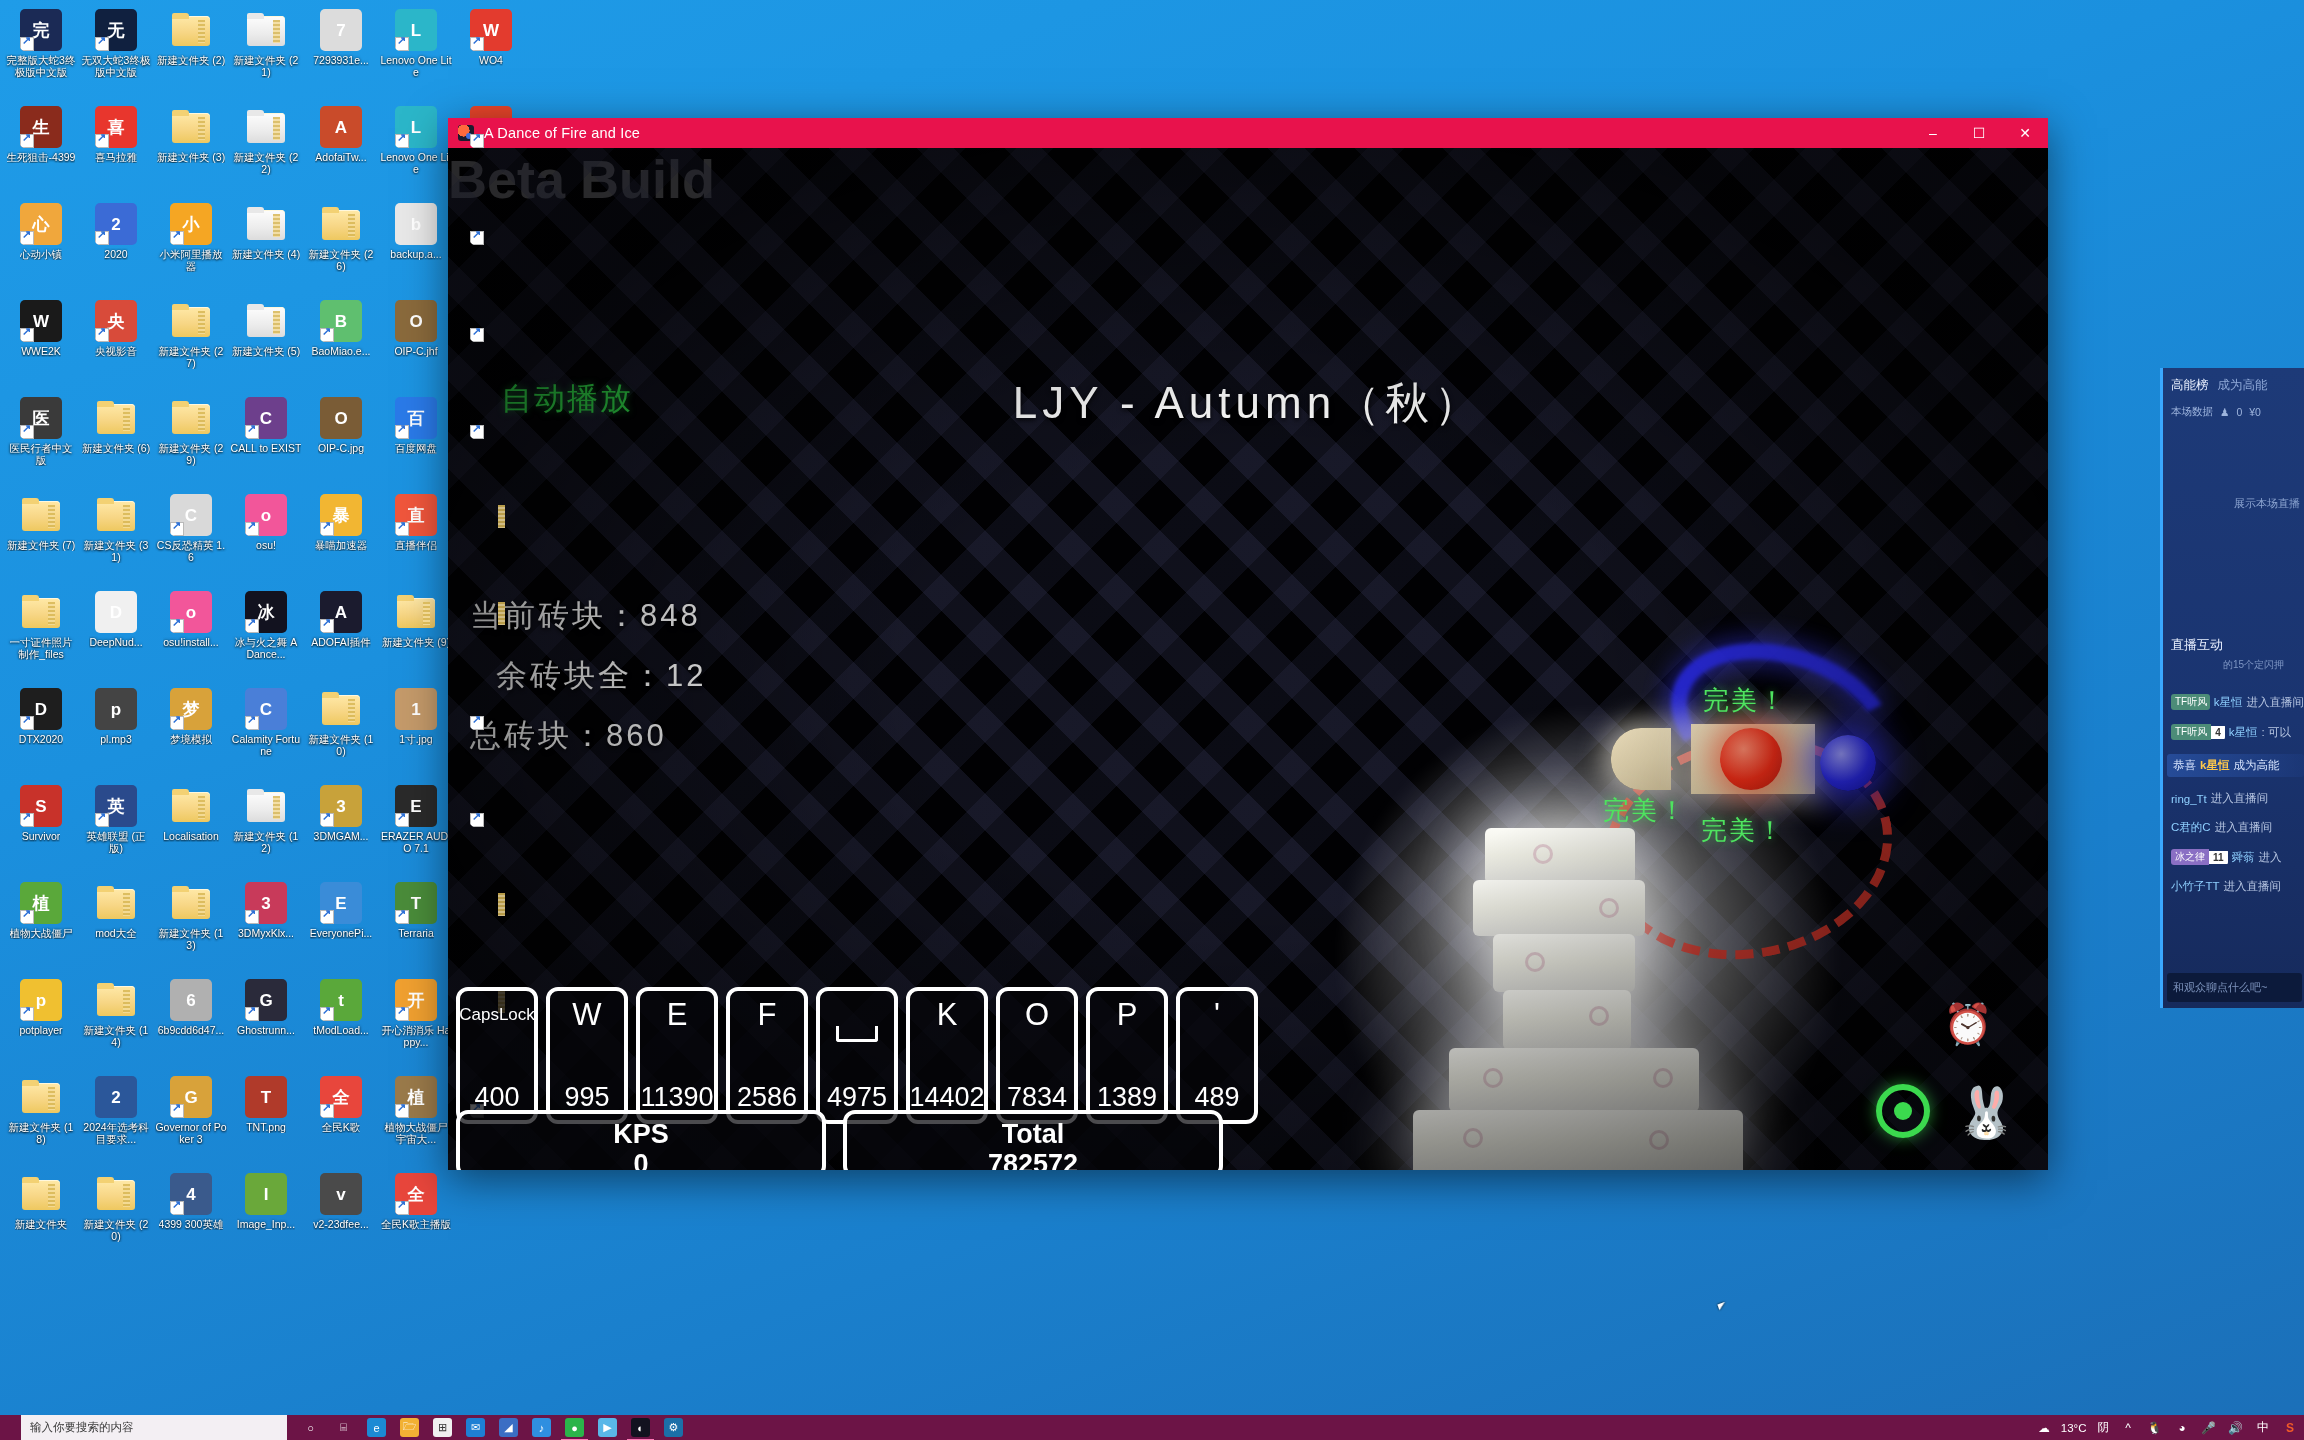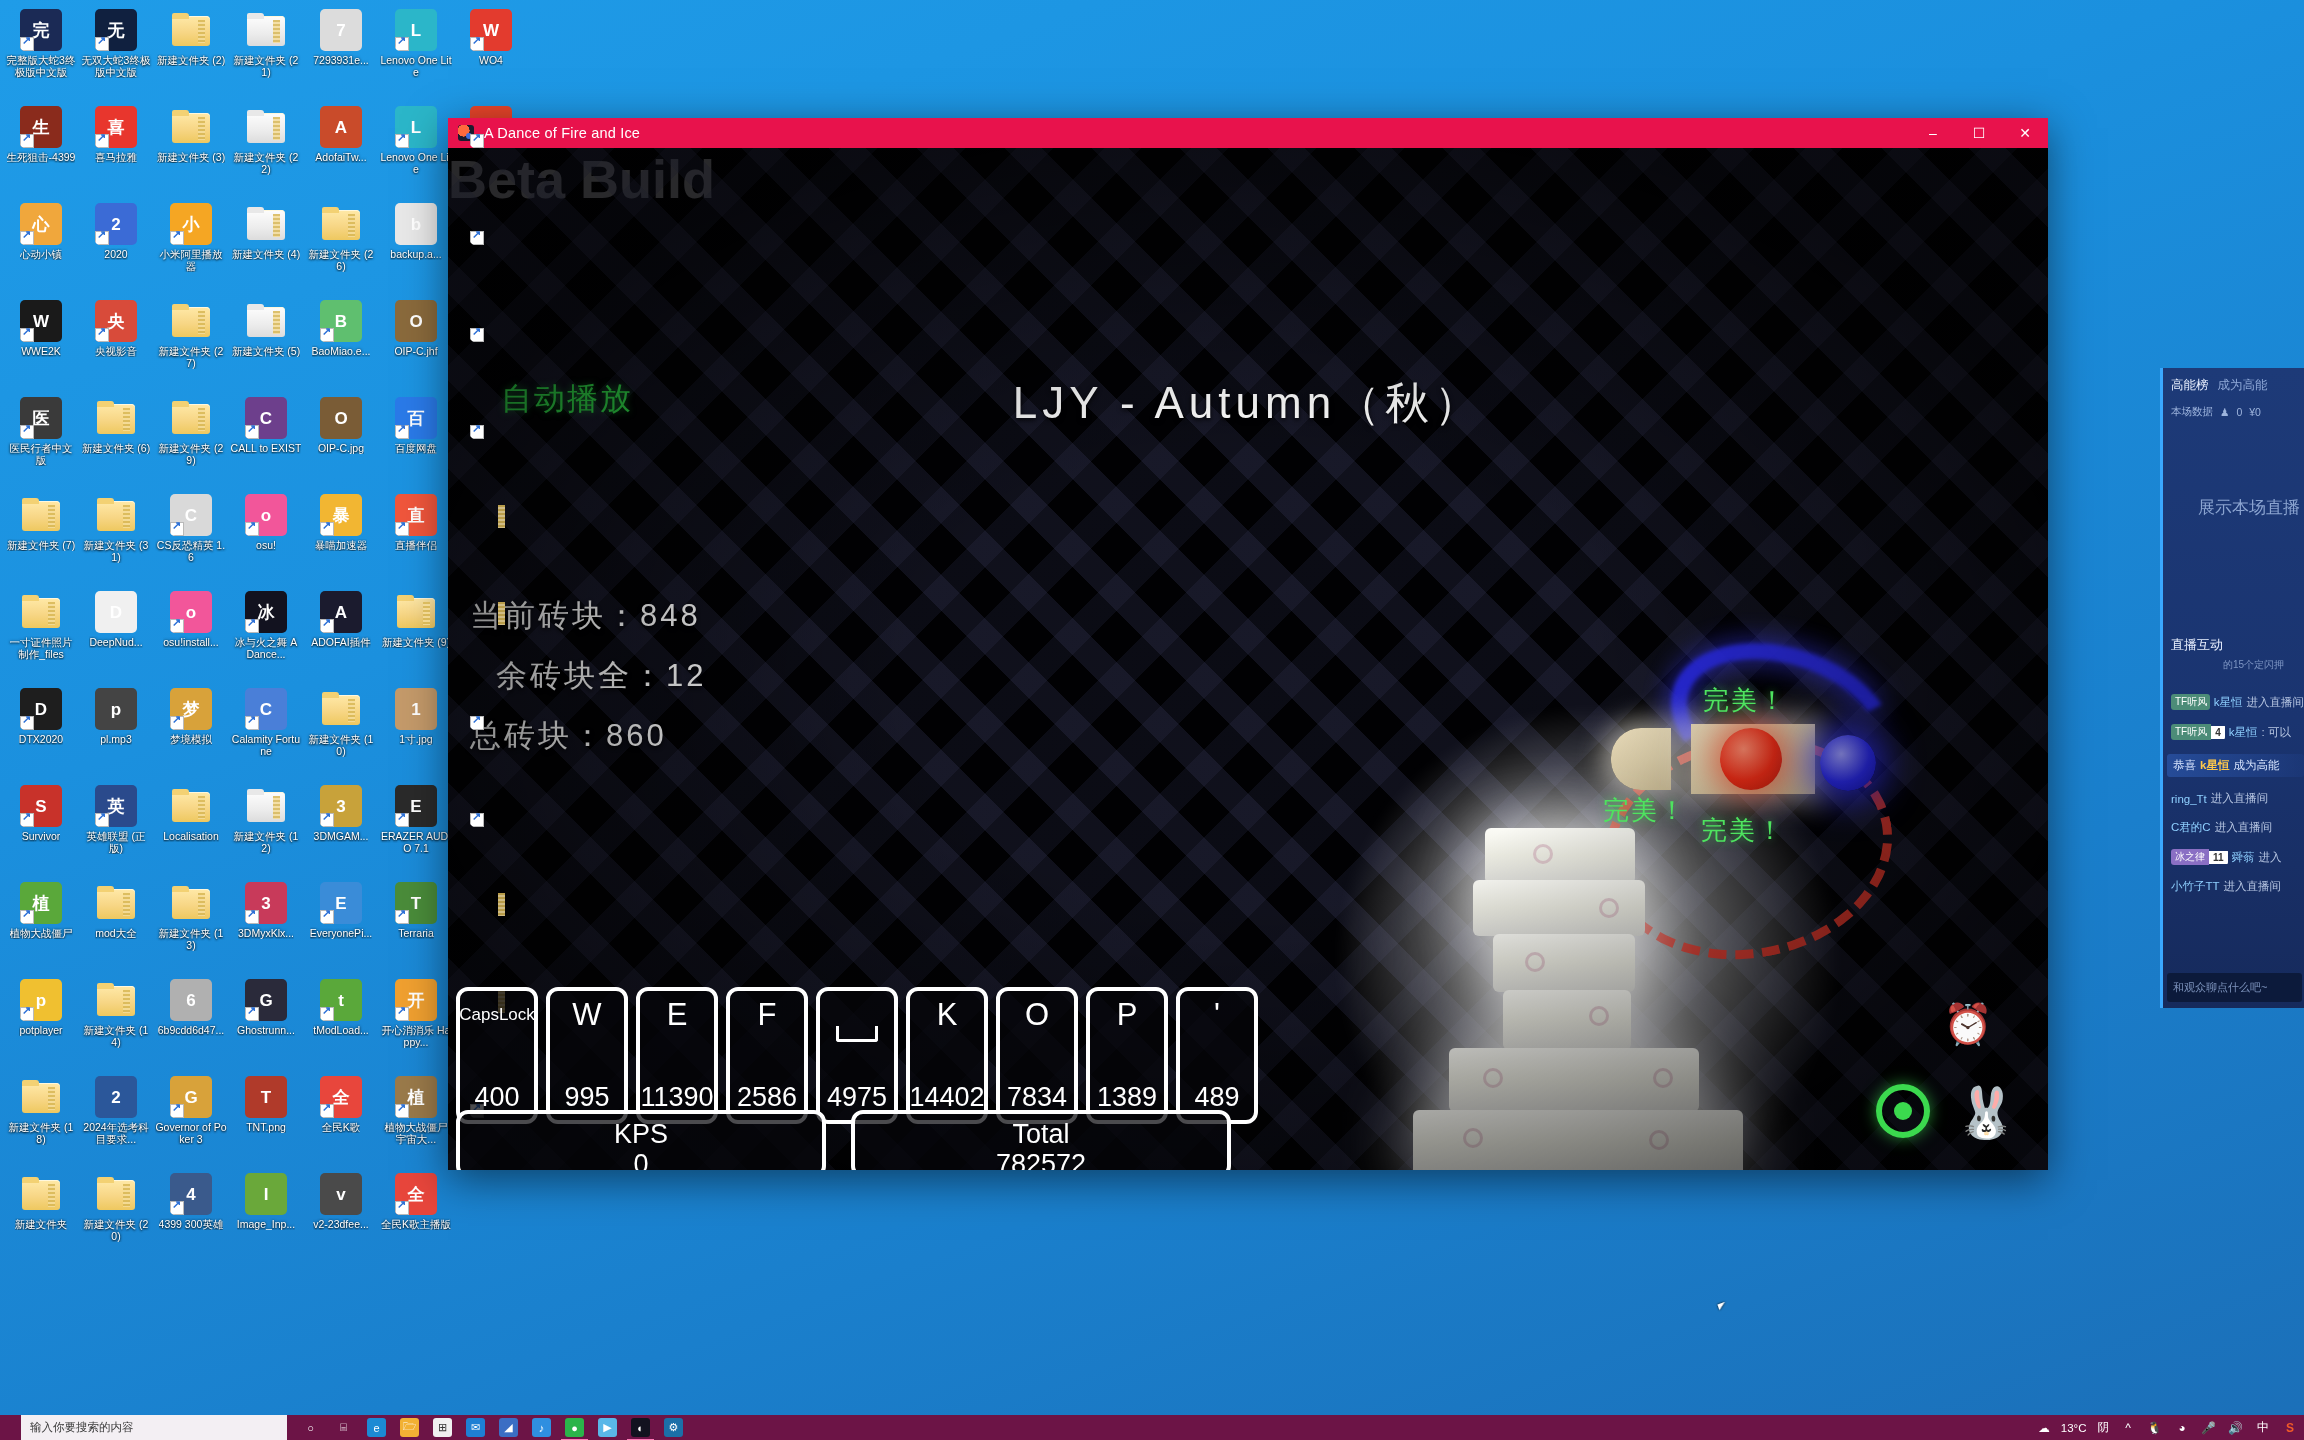--- a/index.html
+++ b/index.html
@@ -255,21 +255,21 @@
   .keycap .kname.spacebar{
     font-size:0;
     width:42px; height:16px;
     border:3px solid #fff; border-top:none;
     border-radius:0 0 3px 3px;
     margin-top:28px;
   }
   .keycap .kcount{ font-size:27px; line-height:29px; }
   #bottombars{
     position:absolute; left:8px; bottom:-8px;
-    display:flex; gap:25px; z-index:9;
+    display:flex; gap:17px; z-index:9;font-weight:bold;
   }
   .bigbar{
     border:4px solid #fff; border-radius:12px;
     background:rgba(6,6,10,.72); color:#fff;
     display:flex; flex-direction:column; align-items:center;
     padding-top:5px;
   }
   .bigbar .blbl{ font-size:27px; line-height:30px; }
   .bigbar .bval{ font-size:27px; line-height:30px; }
   #kpsbar{ width:370px; height:68px; }
@@ -297,21 +297,21 @@
     display:flex; gap:9px; padding:9px 0 0 8px;
     font-size:12.5px; color:#e9f0ff;
   }
   #livepanel .lp-tabs .dim{ color:#8fa9d8; }
   .lp-sub{
     padding:11px 0 0 8px; font-size:10.5px; color:#9db4dd;
     display:flex; gap:7px; align-items:center;
   }
   .lp-show{
     position:absolute; top:128px; right:4px;
-    font-size:17px; color:#8ba4d0;
+    font-size:11px; color:#8ba4d0;
   }
   .lp-sec{
     position:absolute; top:268px; left:8px;
     font-size:13px; color:#eaf1ff;
   }
   .lp-secsub{
     position:absolute; top:290px; left:23px;
     font-size:10px; color:#7e96c4;padding-left:37px;
   }
   #chatlist{

